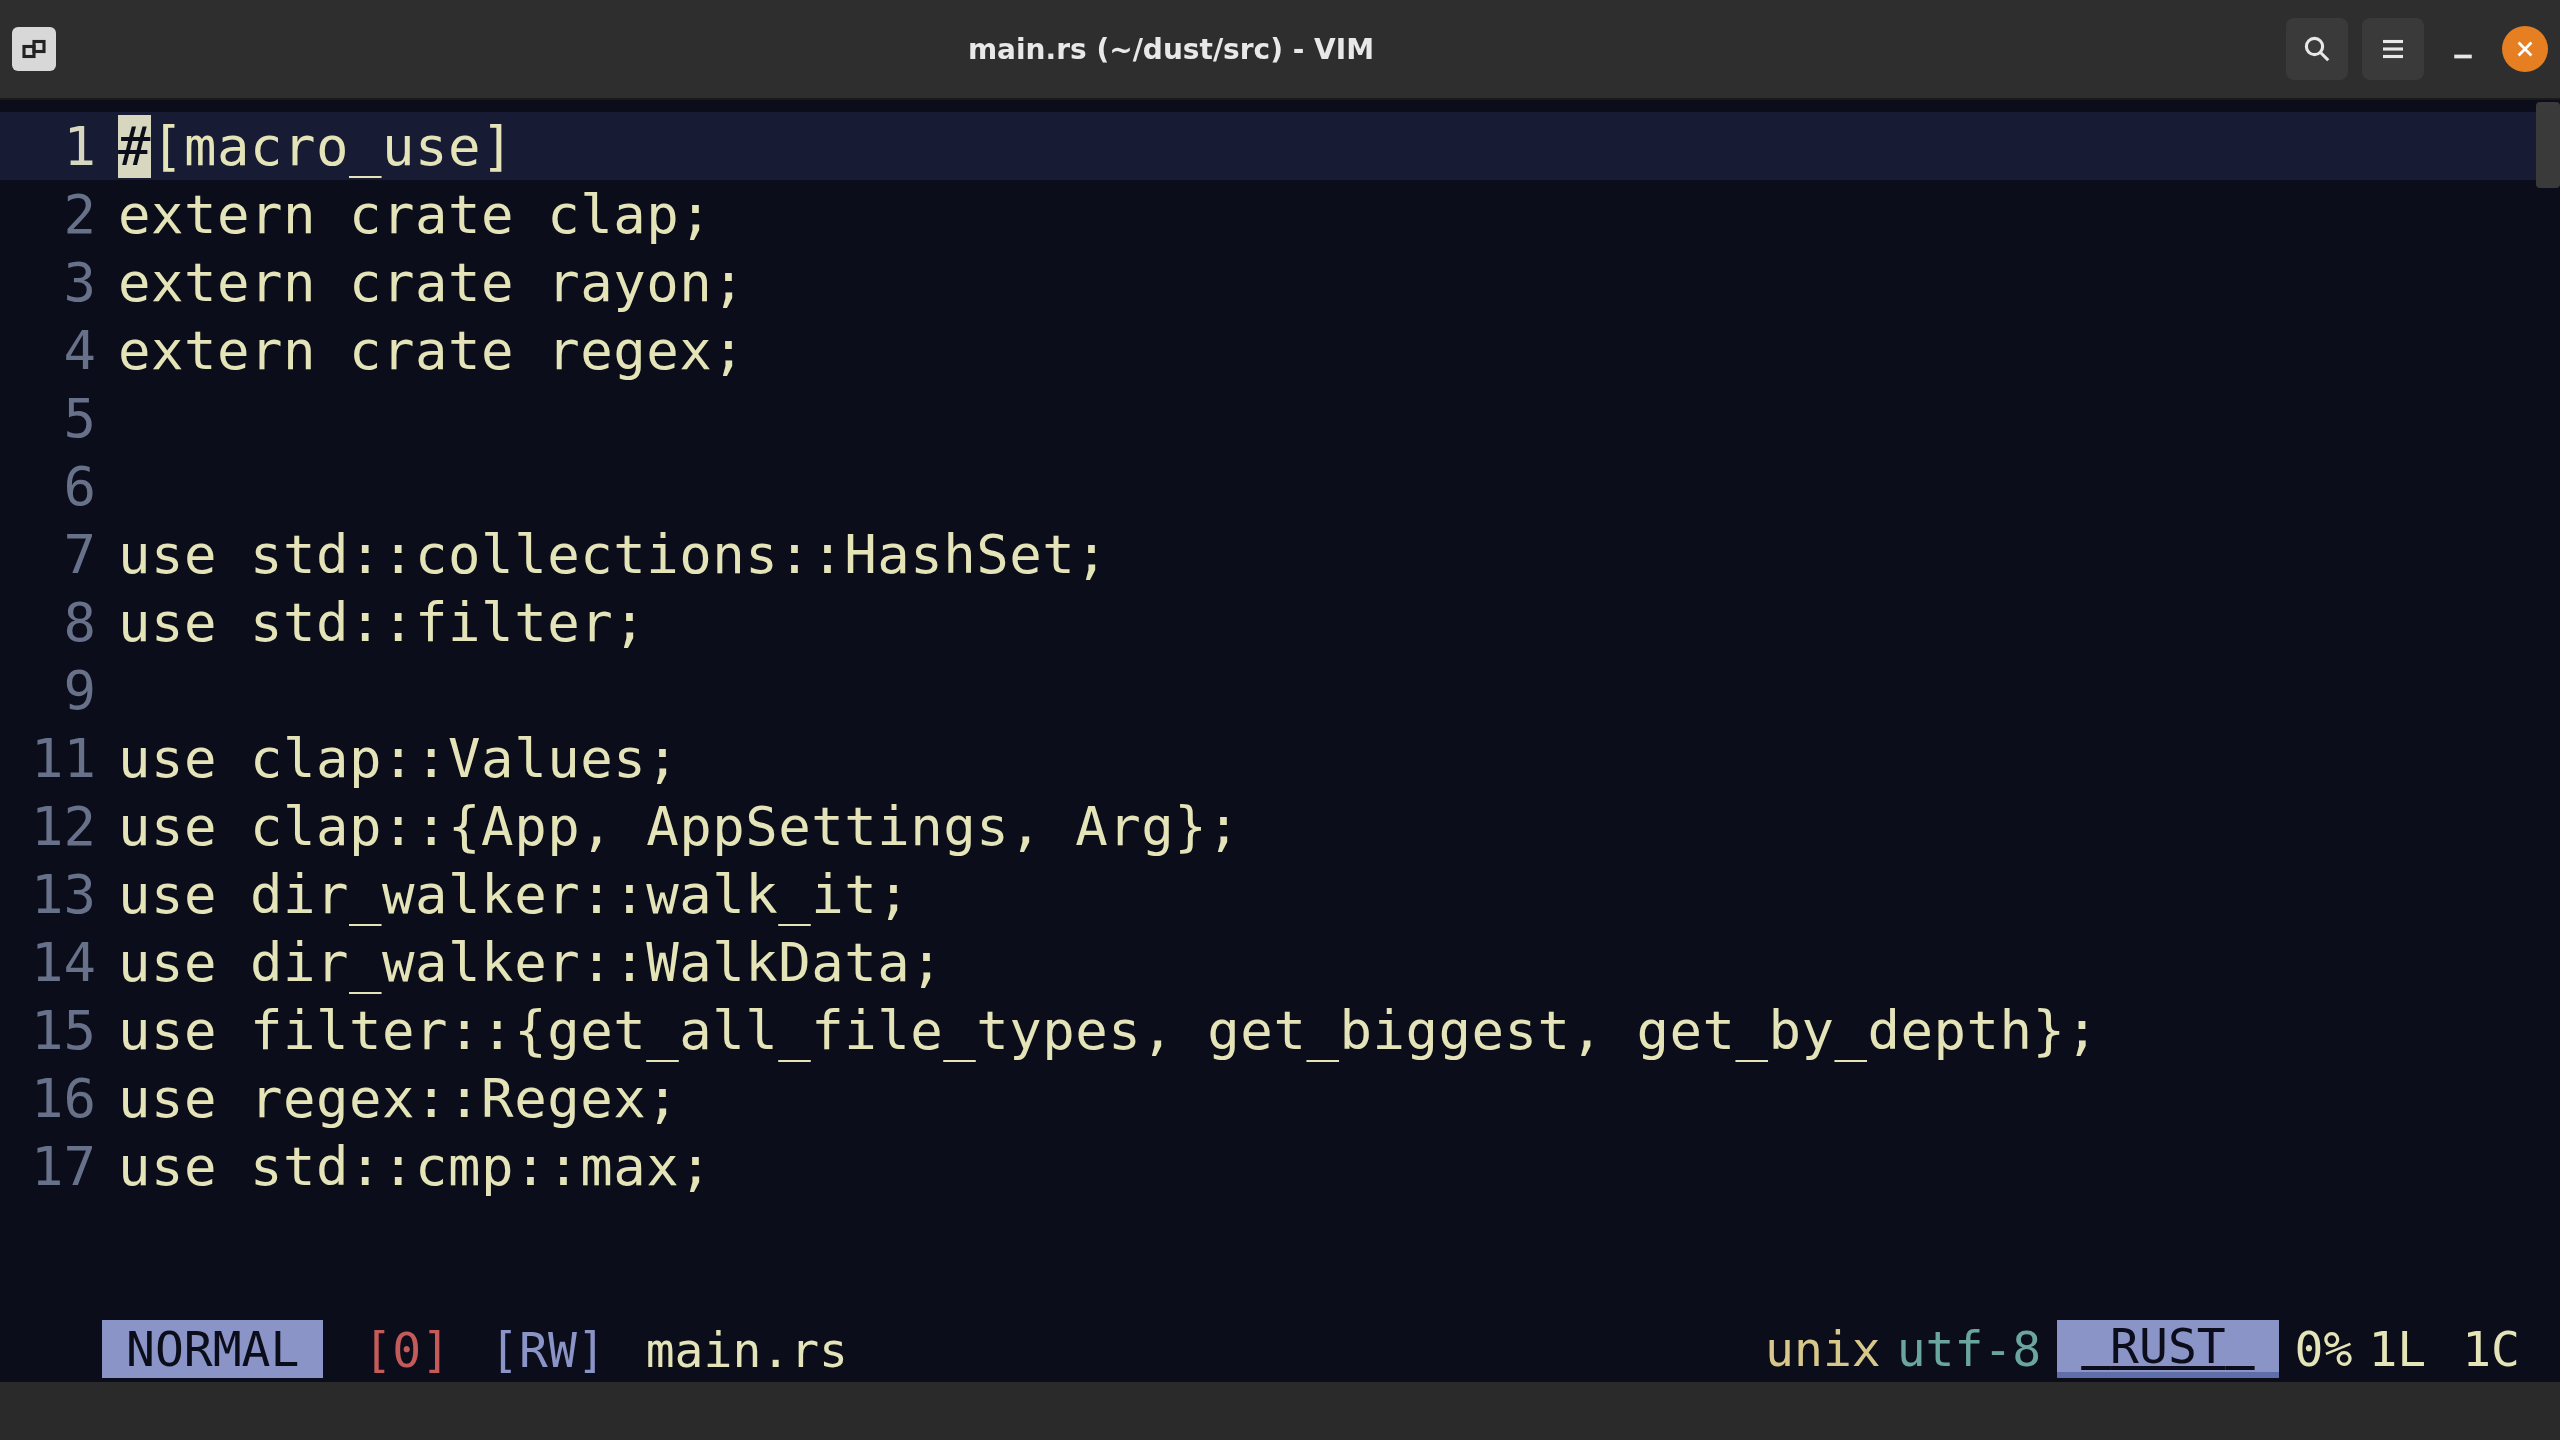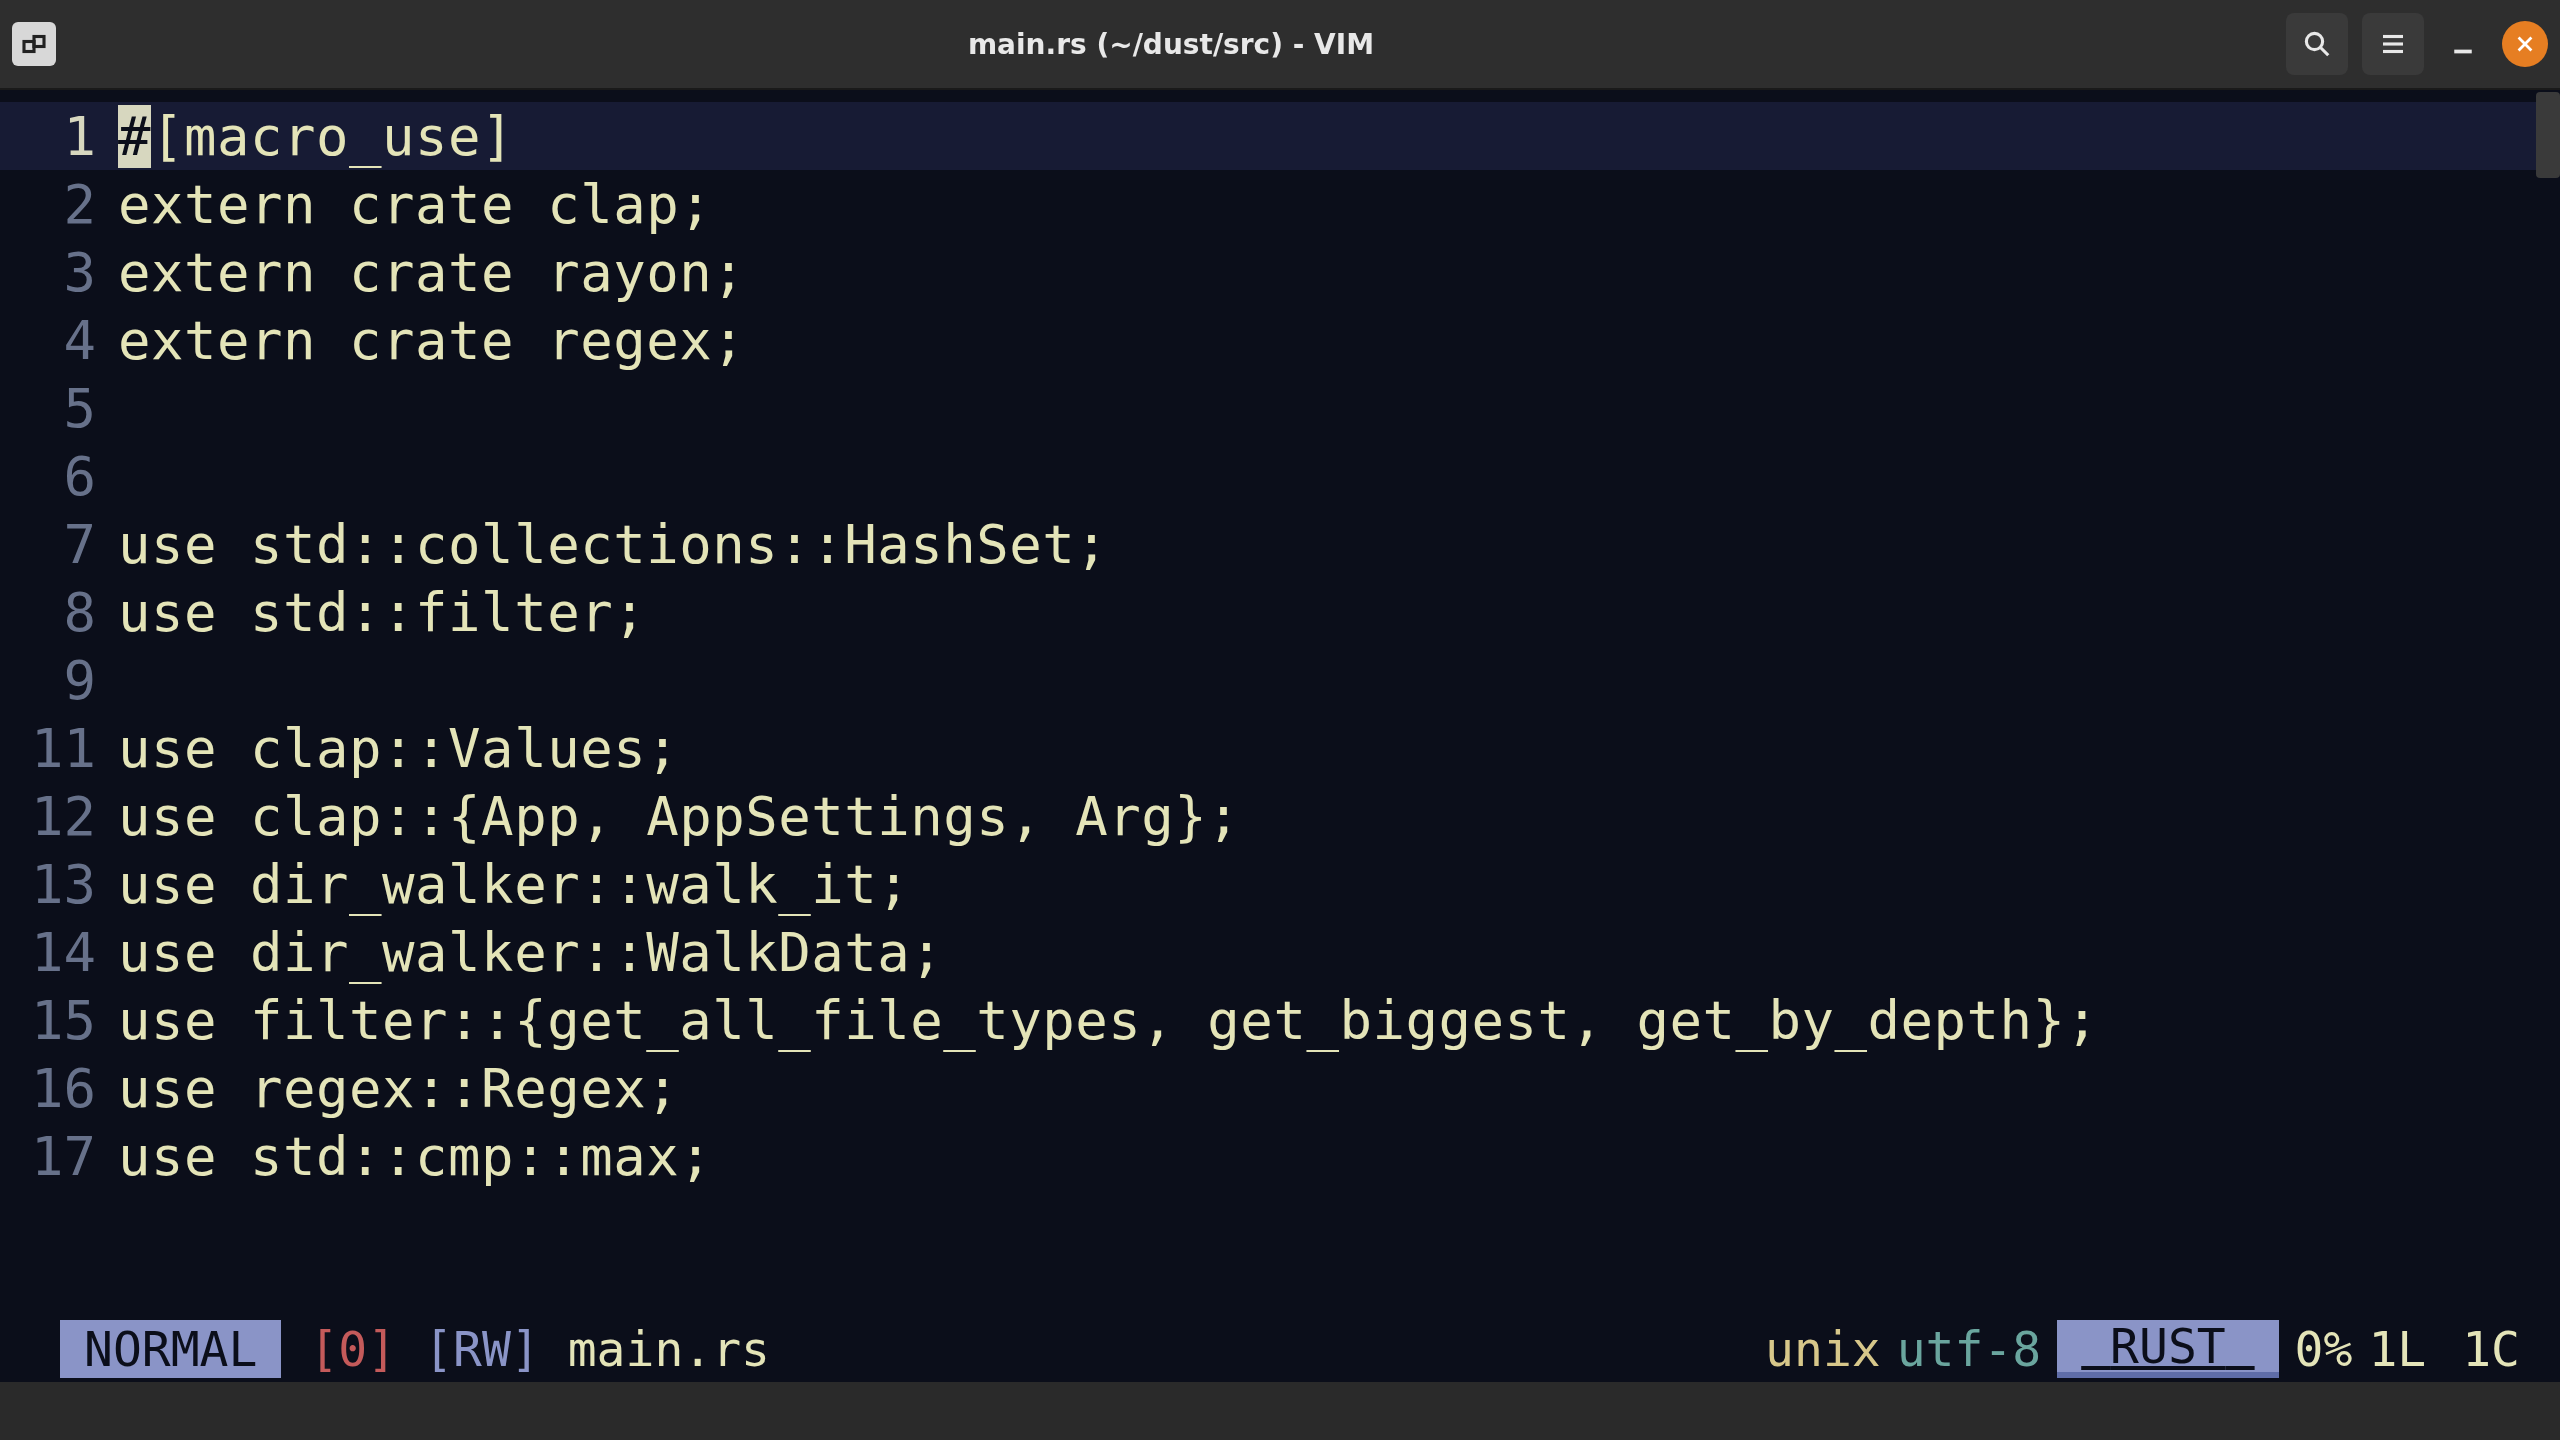--- a/index.html
+++ b/index.html
@@ -12,21 +12,21 @@
   transform-origin: top left;
 }
 .window {
   width: 2560px;
   height: 1440px;
   background: #2a2a2a;
   display: flex;
   flex-direction: column;
 }
 .titlebar {
-  height: 90px;
+  height: 100px;
   background: #2e2e2e;
   display: flex;
   align-items: center;
   padding: 0 12px;
   gap: 14px;
   border-bottom: 2px solid #1a1a1a;
 }
 .titlebar .app-icon {
   width: 44px;
   height: 44px;
@@ -118,21 +118,21 @@
 
 .statusline {
   height: 66px;
   background: #0b0e1a;
   display: flex;
   align-items: center;
   font-size: 48px;
   font-family: 'DejaVu Sans Mono', monospace;
   padding: 0 40px 0 60px;
 }
-.status-left { display: flex; align-items: center; gap: 28px; }
+.status-left { display: flex; align-items: flex-end; gap: 40px; margin-left: 42px; }
 .status-right { margin-left: auto; display: flex; align-items: center; gap: 16px; }
 .mode-badge {
   background: #8a94c7;
   color: #0b0e1a;
   padding: 0 24px;
   font-weight: 500;
   height: 58px;
   display: flex;
   align-items: center;
 }

